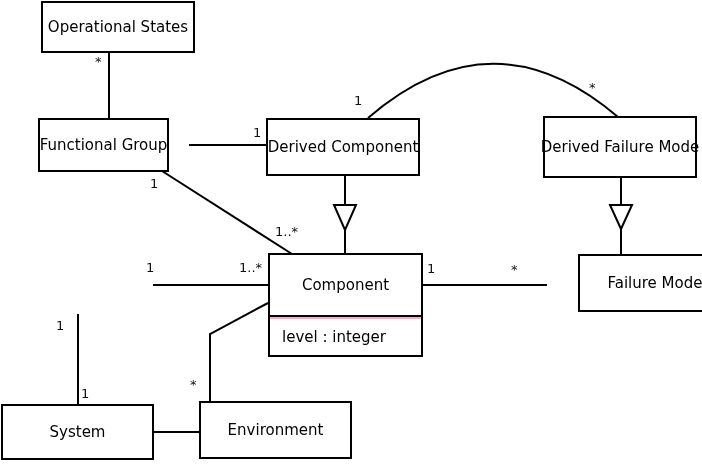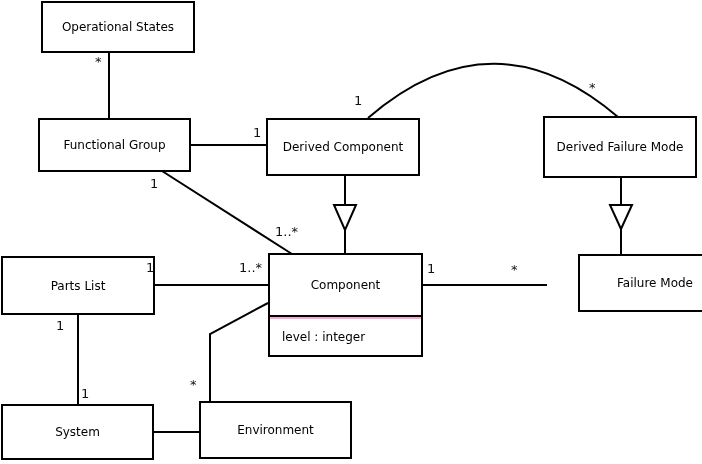--- a/index.html
+++ b/index.html
@@ -18,21 +18,21 @@
     width: 702px; height: 464px;
   }
   .box {
     position: absolute;
     box-sizing: border-box;
     background: #ffffff;
     border: 2px solid #000000;
     display: flex;
     align-items: center;
     justify-content: center;
-    font-size: 12px;
+    font-size: 15px;
     text-align: center;
     white-space: nowrap;
   }
   .box.two-compartments {
     flex-direction: column;
     align-items: stretch;
     justify-content: flex-start;
     padding: 0;
   }
   .compartment-name {
@@ -87,35 +87,32 @@
       <line x1="78" y1="314" x2="78" y2="405"></line>
       <polyline points="268,303 210,334 210,402"></polyline>
       <line x1="153" y1="432" x2="200" y2="432"></line>
     </g>
   </svg>
 
   <div class="box" style="left:41px; top:1px; width:154px; height:52px;">
     <span>Operational States</span>
   </div>
 
-  <div class="box" style="left:38px; top:118px; width:153px; height:54px;">
+  <div class="box" style="left:38px; top:118px; width:131px; height:54px;">
     <span>Functional Group</span>
   </div>
 
   <div class="box" style="left:266px; top:118px; width:154px; height:58px;">
     <span>Derived Component</span>
   </div>
 
   <div class="box" style="left:543px; top:116px; width:154px; height:62px;">
     <span>Derived Failure Mode</span>
   </div>
 
-  <div class="box" style="left:1px; top:256px; width:154px; height:59px;">
-    <span>Parts List</span>
-  </div>
 
   <div class="box two-compartments" style="left:268px; top:253px; width:155px; height:104px;">
     <div class="compartment-name">
       <span>Component</span>
     </div>
     <div class="compartment-attr">
       <span>level : integer</span>
     </div>
   </div>
 

